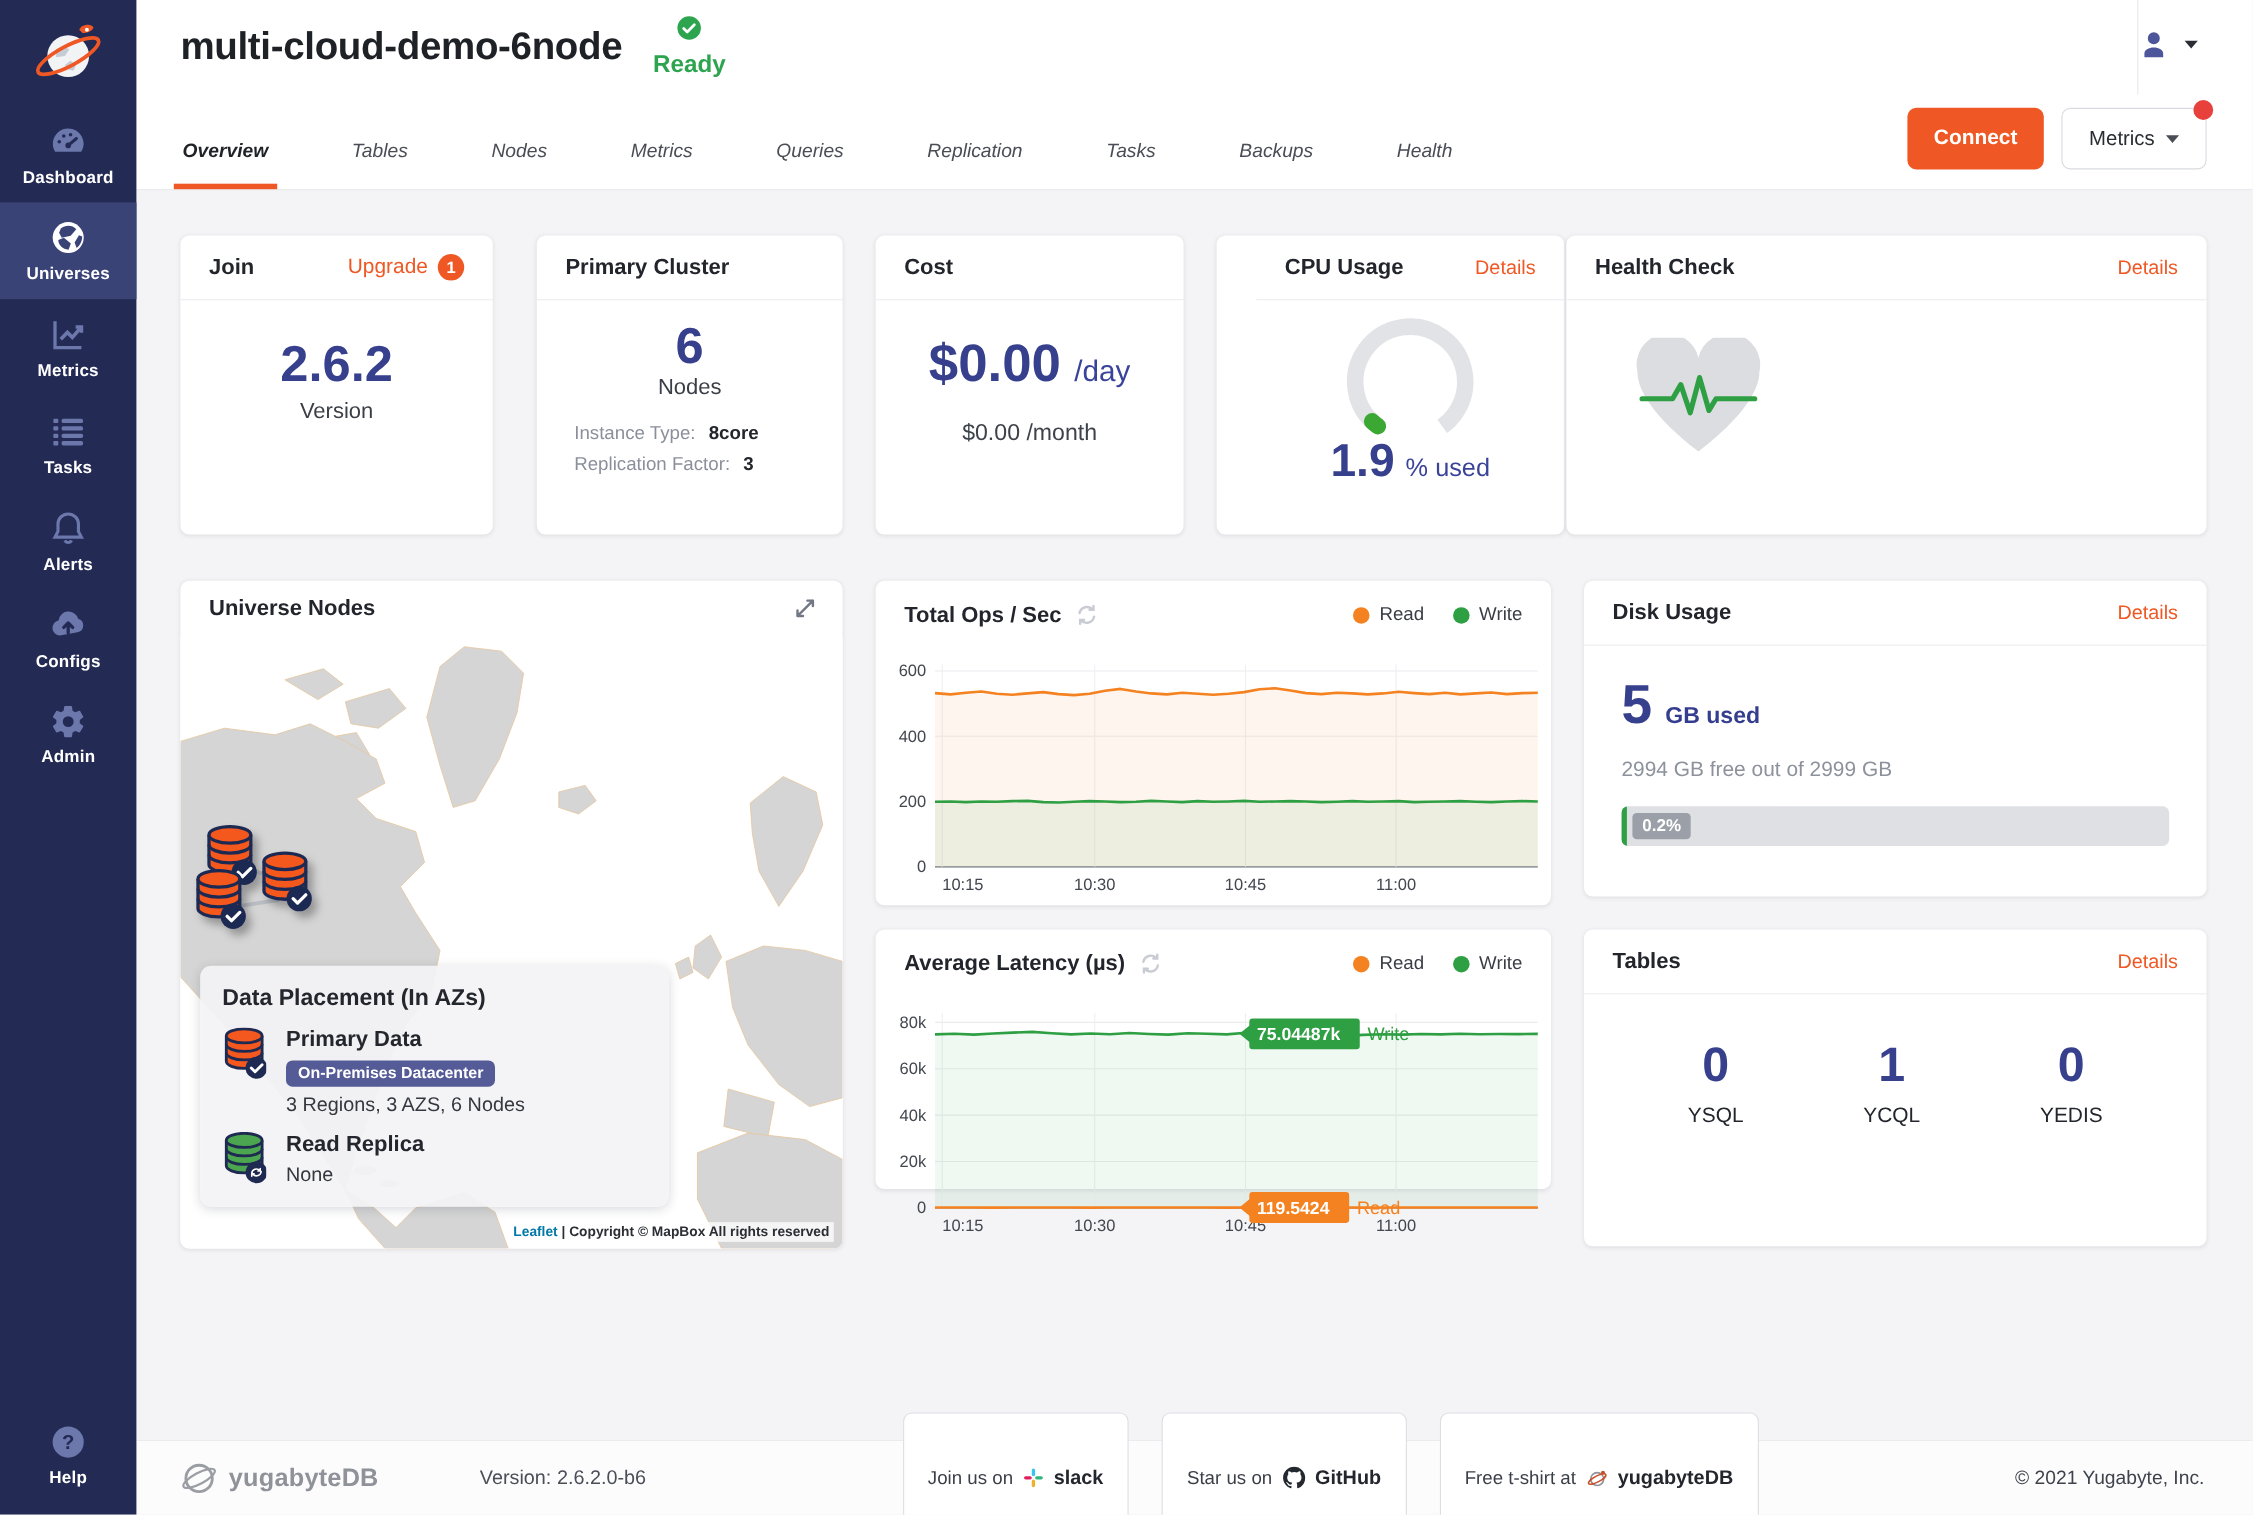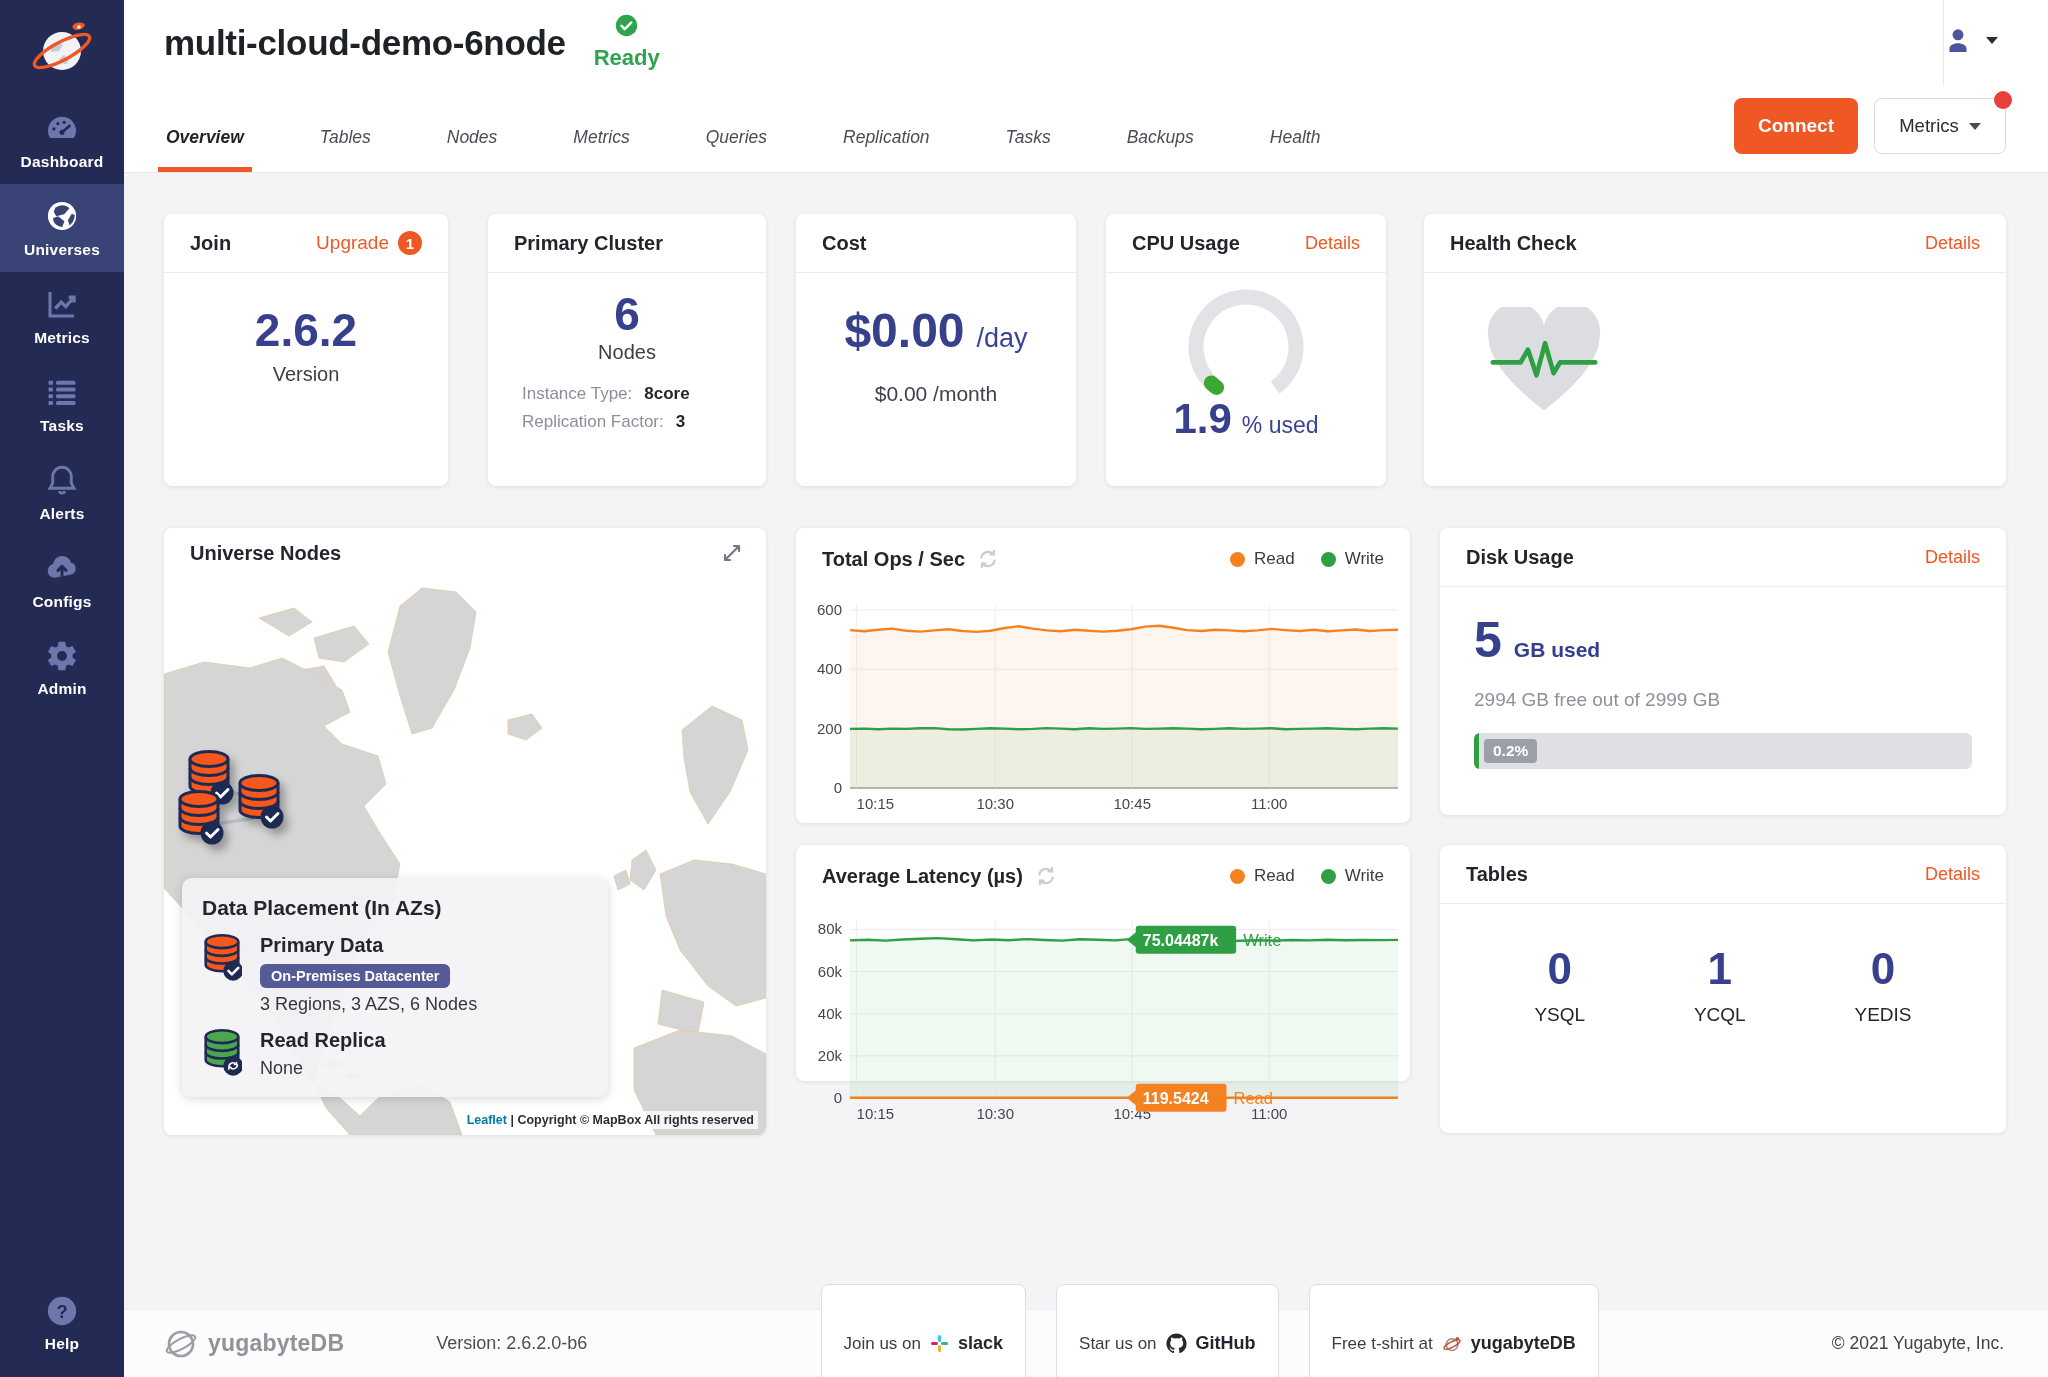--- a/index.html
+++ b/index.html
@@ -275,21 +275,21 @@
   <div class="card-head">
       <span class="card-title">Cost</span>
     </div>
   <div class="cost-row">
     <span class="cost-big">$0.00</span>
     <span class="cost-per">/day</span>
   </div>
   <div class="cost-month">$0.00 /month</div>
 </section>
 
-<section class="card" style="left:1106px;top:214px;width:280px;height:272px;">
+<section class="card" style="left:1106px;top:214px;width:280px;height:272px;padding-left:36px;">
   <div class="card-head">
     <span class="card-title">CPU Usage</span>
     <a class="details">Details</a>
   </div>
   <div class="gauge-wrap">
     <svg width="176" height="126" viewBox="0 0 176 126">
       <circle cx="88" cy="66" r="50" fill="none" stroke="#E2E3E7" stroke-width="15" stroke-dasharray="251.3 62.8" transform="rotate(126 88 66)"></circle>
       <circle cx="88" cy="66" r="50" fill="none" stroke="#3AA832" stroke-width="15" stroke-linecap="round" stroke-dasharray="6.9 307.2" transform="rotate(126 88 66)"></circle>
     </svg>
     <div class="cpu-val">

